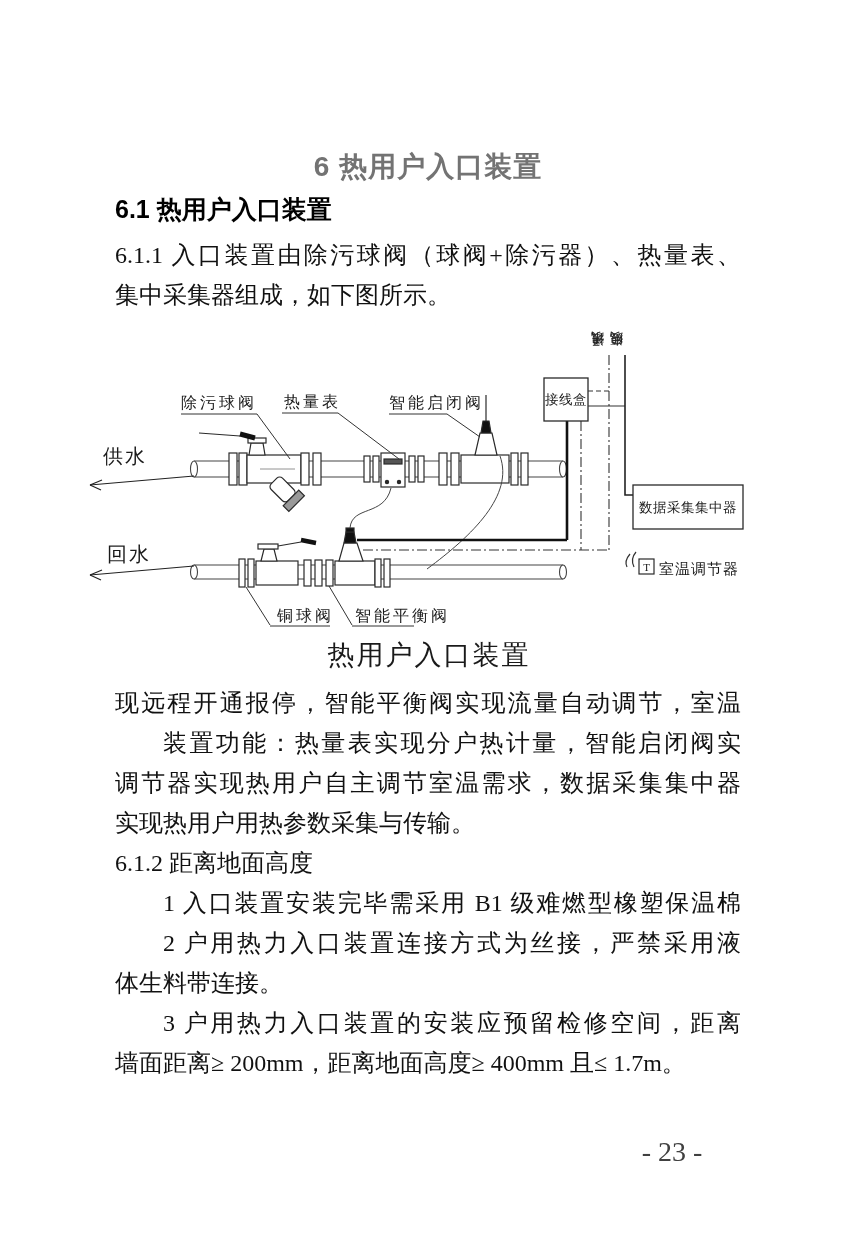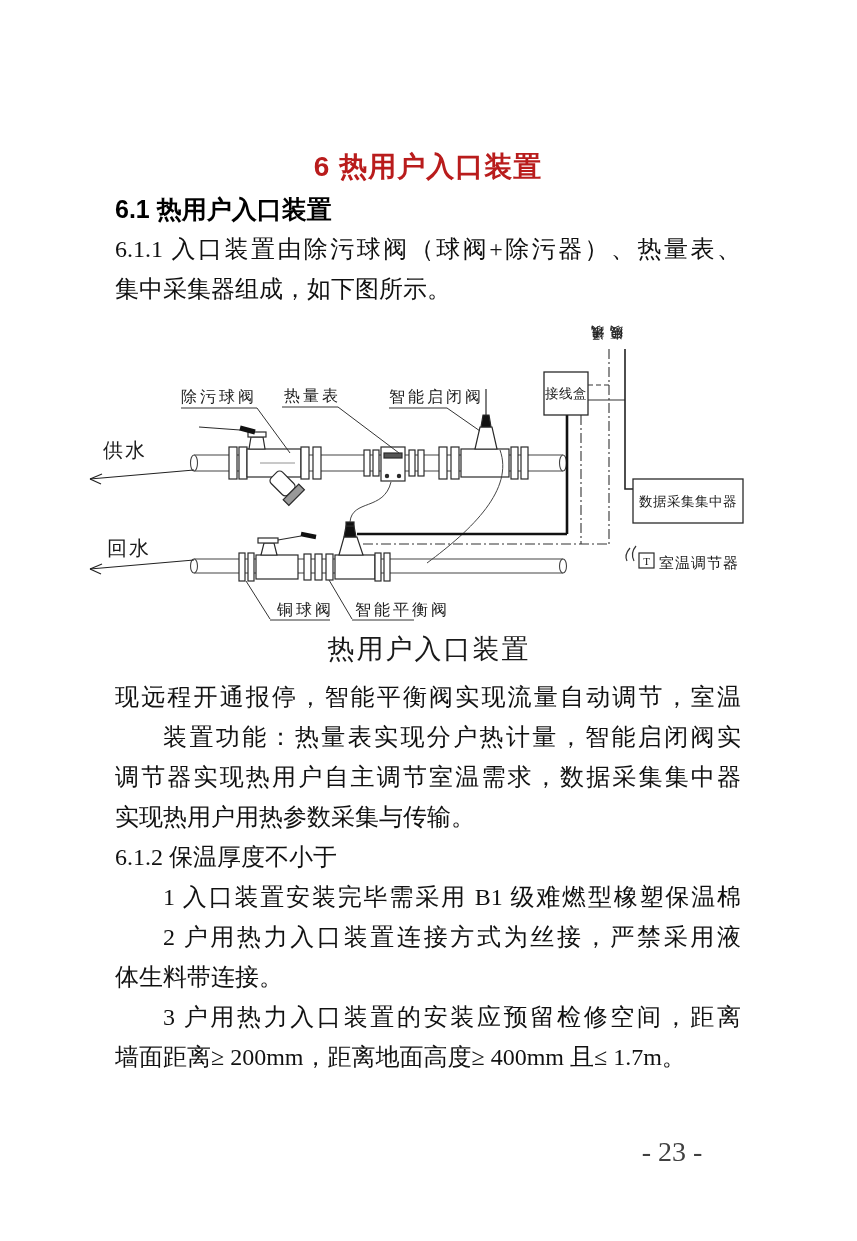--- a/index.html
+++ b/index.html
@@ -10,29 +10,29 @@
     background:#ffffff;
     box-sizing:border-box;
     padding:150px 116px 0 115px;
     font-family:"Liberation Serif","DejaVu Serif",serif;
     color:#111;
     overflow:hidden;
   }
   .doc-title {
     margin:0; text-align:center;
     font-family:"Liberation Sans","DejaVu Sans",sans-serif;
-    font-size:28px; font-weight:bold; line-height:34px; color:#b91c1c;
+    font-size:28px; font-weight:bold; line-height:34px; color:#737373;
     letter-spacing:1px;
   }
   .sec-heading {
     margin:10px 0 0;
     font-family:"Liberation Sans","DejaVu Sans",sans-serif;
     font-size:25px; font-weight:bold; line-height:30px; color:#000000;
   }
-  .para { margin-top:5px; }
+  .para { margin-top:11px; }
   .bline { font-size:24px; line-height:40px; white-space:normal; }
   .jline { text-align:justify; text-align-last:justify; }
   .indent { text-indent:2em; }
   .figure {
     position:relative;
     width:660px; height:380px;
     margin-left:-28px; margin-top:-12px;
   }
   .figure svg { display:block; }
   .vlabel {
@@ -218,21 +218,21 @@
     <div class="vlabel power">电源线</div>
   </div>
 
   <div class="para" style="margin-top:0">
     <div class="bline jline">现远程开通报停，智能平衡阀实现流量自动调节，室温</div>
     <div class="bline jline indent">装置功能：热量表实现分户热计量，智能启闭阀实</div>
     <div class="bline jline">调节器实现热用户自主调节室温需求，数据采集集中器</div>
     <div class="bline">实现热用户用热参数采集与传输。</div>
   </div>
 
-  <div class="bline">6.1.2 保温厚度不小于</div>
+  <div class="bline">6.1.2 距离地面高度</div>
 
   <div>
     <div class="bline jline indent">1 入口装置安装完毕需采用 B1 级难燃型橡塑保温棉</div>
   </div>
   <div>
     <div class="bline jline indent">2 户用热力入口装置连接方式为丝接，严禁采用液</div>
     <div class="bline">体生料带连接。</div>
   </div>
   <div>
     <div class="bline jline indent">3 户用热力入口装置的安装应预留检修空间，距离</div>

